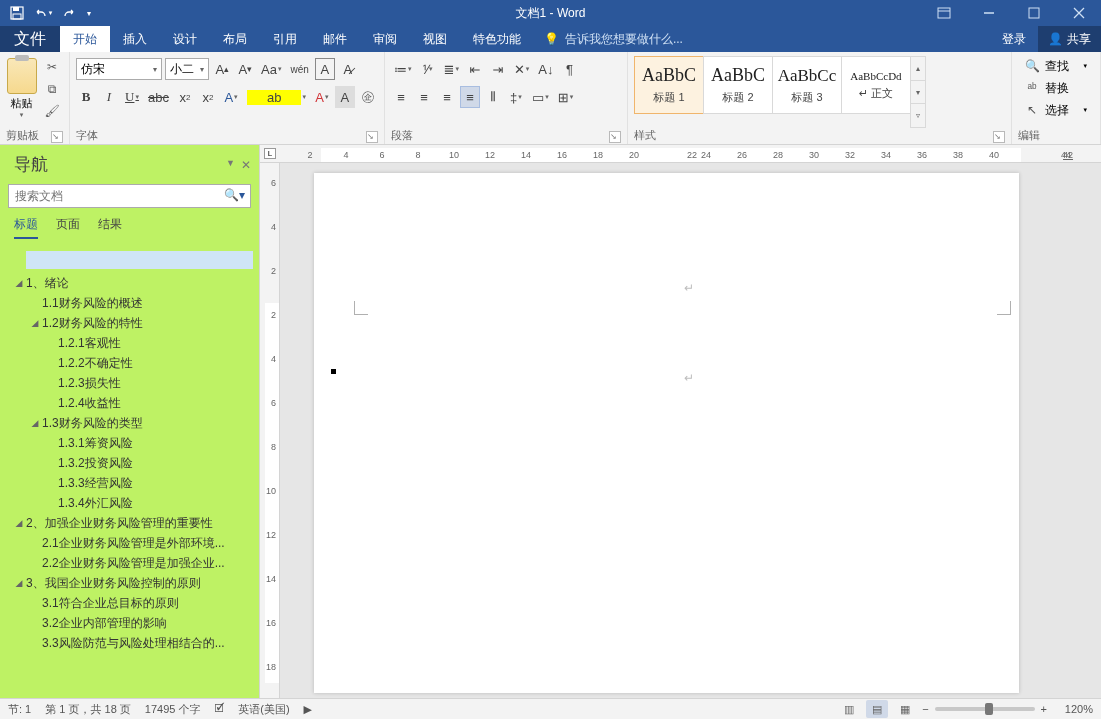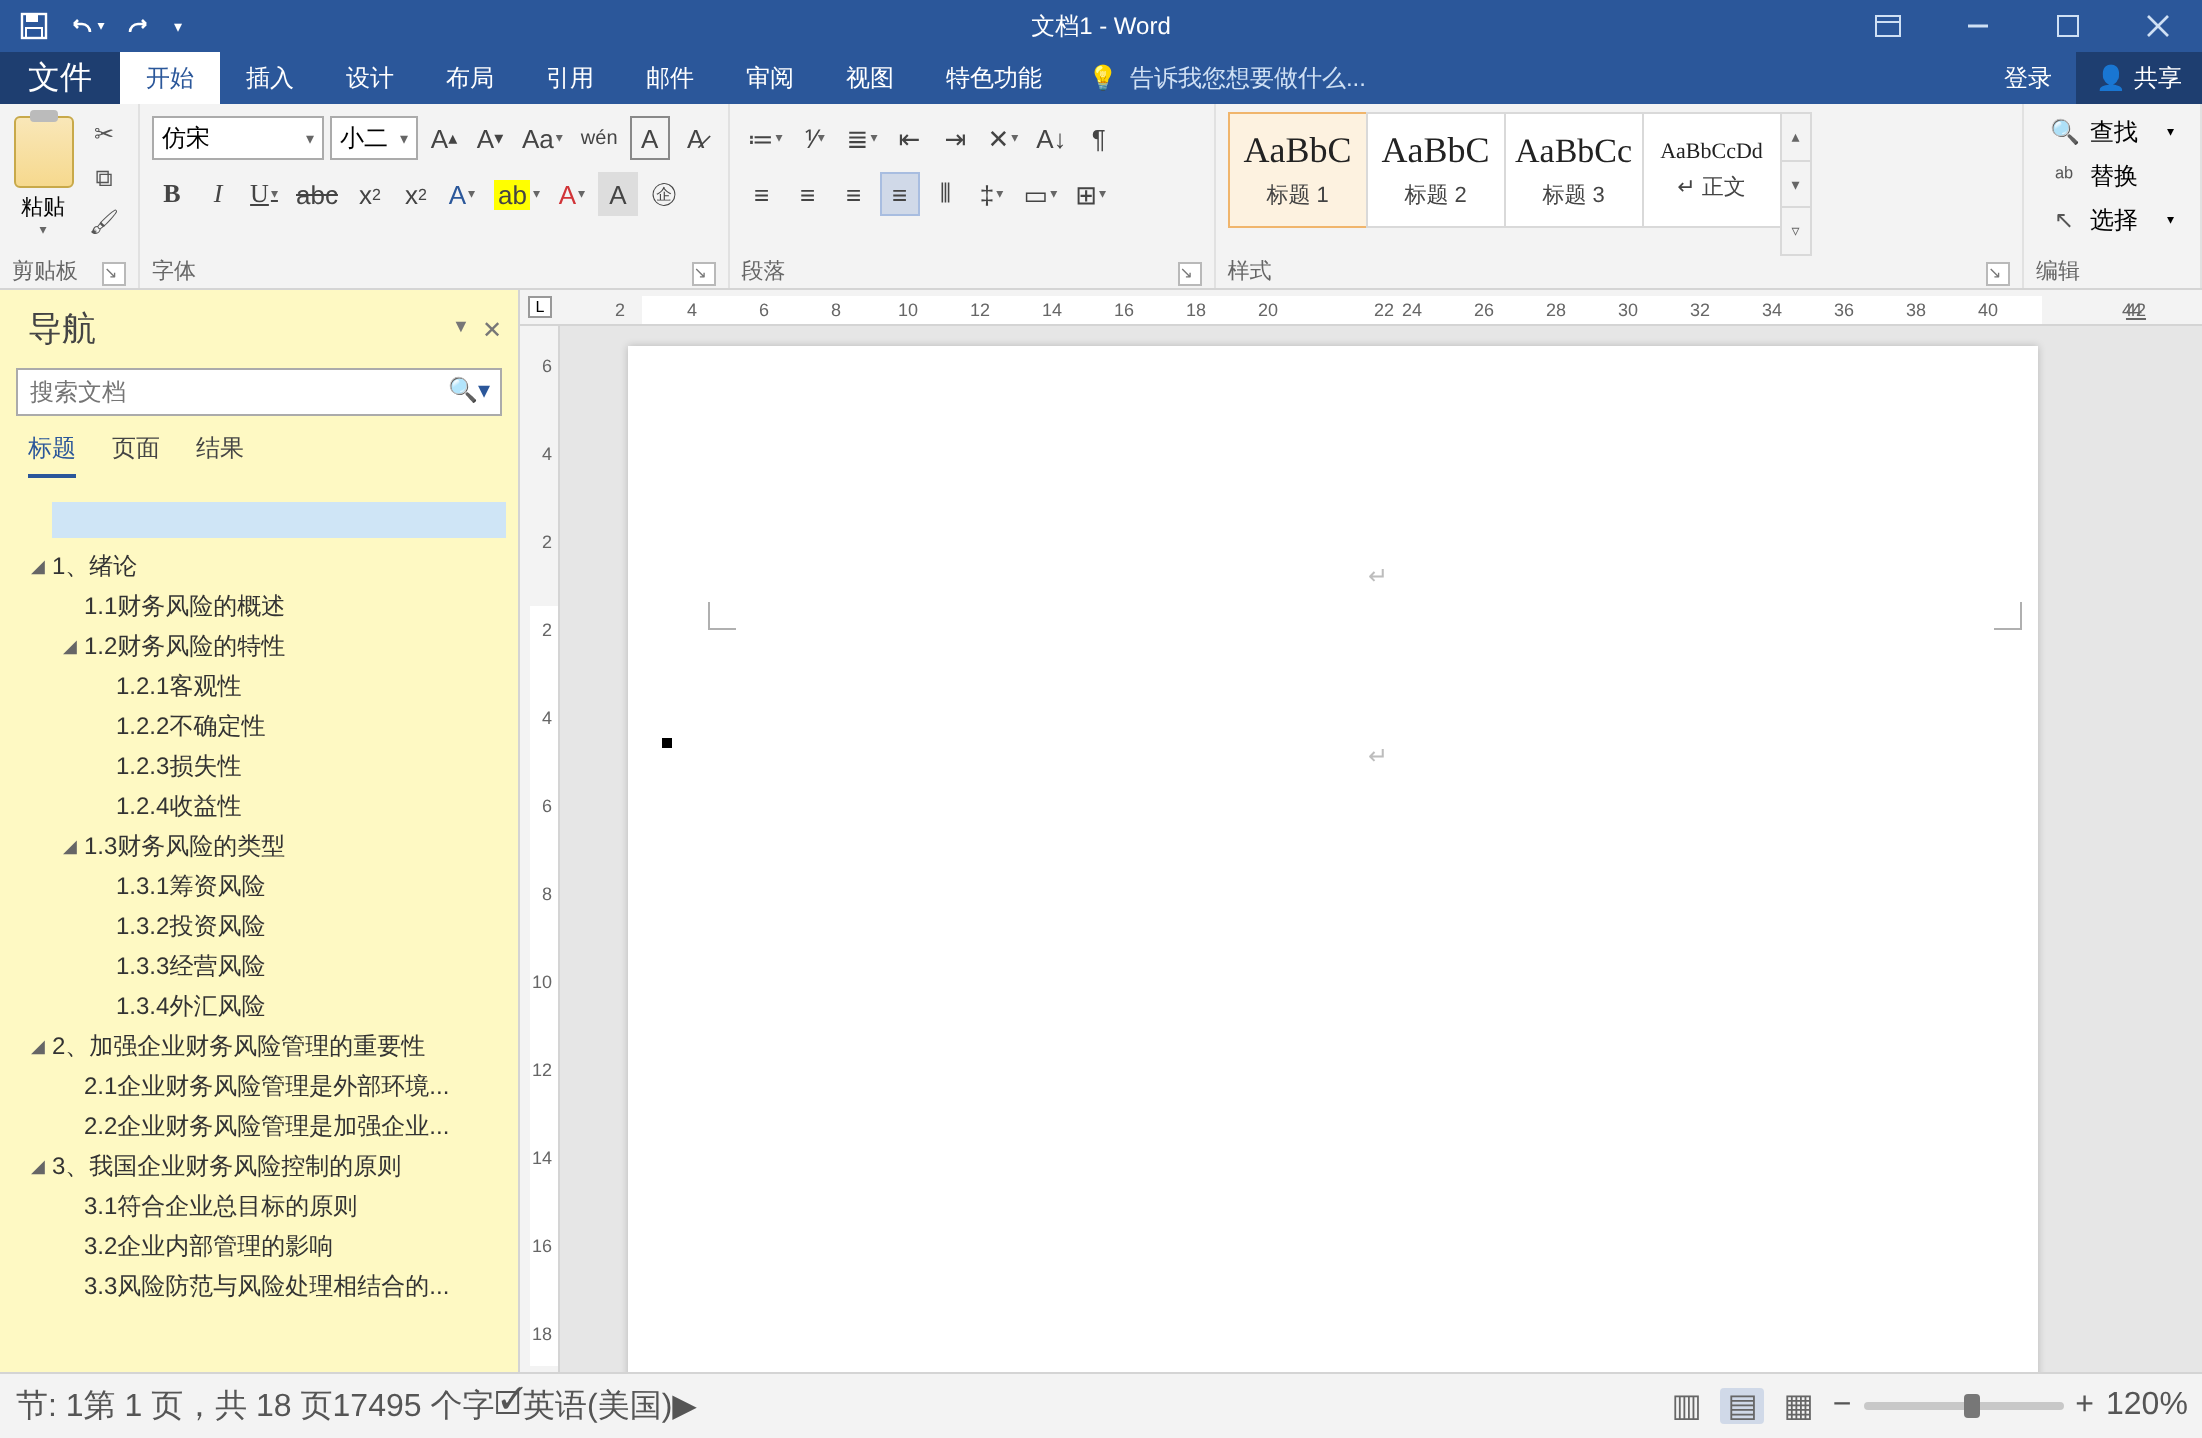--- a/index.html
+++ b/index.html
@@ -69,21 +69,21 @@
 
 
 .edit-body { display: flex; flex-direction: column; gap: 2px; padding: 2px 4px; font-size: 12px; width: 76px; }
 .edit-item { display: flex; align-items: center; gap: 6px; cursor: pointer; height: 20px; padding: 0 3px; }
 .edit-item .ic { width: 14px; text-align: center; color: #555; }
 
 
 .main { display: flex; height: 553px; background: #e6e6e6; }
 
 
-.navpane { width: 260px; background: #fef9c3; border-right: 1px solid #d4d4d4; display: flex; flex-direction: column; }
+.navpane { width: 260px; background: #bef264; border-right: 1px solid #d4d4d4; display: flex; flex-direction: column; }
 .nav-header { display: flex; align-items: center; padding: 8px 8px 8px 14px; }
 .nav-title { font-size: 17px; color: #444; }
 .nav-header-icons { margin-left: auto; display: flex; gap: 6px; color: #777; }
 .nav-search { margin: 0 8px 8px 8px; position: relative; }
 .nav-search input { width: 100%; height: 24px; border: 1px solid #ababab; padding: 0 24px 0 6px; font-size: 12px; }
 .nav-search .sicon { position: absolute; right: 6px; top: 4px; color: #2b579a; cursor: pointer; }
 .nav-tabs { display: flex; gap: 18px; padding: 0 14px 6px 14px; font-size: 12px; }
 .nav-tab { color: #444; cursor: pointer; padding-bottom: 4px; }
 .nav-tab.active { color: #2b579a; border-bottom: 2px solid #2b579a; }
 .nav-tree { flex: 1; overflow-y: auto; padding: 4px 6px; }
@@ -100,21 +100,21 @@
 .doc-scroll { flex: 1; display: flex; overflow: auto; }
 .ruler-v { width: 20px; background: #f3f3f3; border-right: 1px solid #d4d4d4; position: relative; overflow: hidden; }
 .ruler-v-white { position: absolute; background: #fff; width: 14px; right: 0; }
 .canvas { flex: 1; position: relative; }
 .page { position: absolute; background: #fff; box-shadow: 0 0 4px rgba(0,0,0,0.2); }
 .page .corner { position: absolute; width: 20px; height: 20px; border-color: #b0b0b0; }
 .pm { position: absolute; color: #bdbdbd; font-size: 12px; }
 .cursor { position: absolute; width: 5px; height: 5px; background: #000; }
 
 
-.statusbar { height: 33px; background: #f3f3f3; border-top: 1px solid #d4d4d4; display: flex; align-items: center; font-size: 16px; color: #555; padding: 0 8px; position: absolute; bottom: 0; left: 0; right: 0; }
+.statusbar { height: 21px; background: #f3f3f3; border-top: 1px solid #d4d4d4; display: flex; align-items: center; font-size: 11px; color: #555; padding: 0 8px; gap: 14px; position: absolute; bottom: 0; left: 0; right: 0; }
 .status-right { margin-left: auto; display: flex; align-items: center; gap: 6px; }
 .view-btn { width: 22px; height: 18px; display: flex; align-items: center; justify-content: center; color: #666; cursor: pointer; border-radius: 2px; }
 .view-btn.active { background: #d0d9e8; }
 .zoom-slider { width: 100px; height: 4px; background: #c8c8c8; position: relative; border-radius: 2px; }
 .zoom-thumb { position: absolute; top: -4px; width: 8px; height: 12px; background: #777; border-radius: 2px; left: 50px; }
 
 svg { display: block; }
 .tick { position: absolute; font-size: 9px; color: #666; bottom: 2px; transform: translateX(-50%); }
 .vtick { position: absolute; font-size: 9px; color: #666; right: 3px; transform: translateY(-50%); }
 </style>
@@ -227,21 +227,21 @@
         </div>
         <div class="font-row">
           <div class="ribbtn b">B</div>
           <div class="ribbtn i">I</div>
           <div class="ribbtn u">U<span class="dd">▾</span></div>
           <div class="ribbtn strike">abc</div>
           <div class="ribbtn">x<sub style="font-size:8px;">2</sub></div>
           <div class="ribbtn">x<sup style="font-size:8px;">2</sup></div>
           <div class="ribbtn" style="color:#2b579a;">A<span class="dd">▾</span></div>
           <div class="ribbtn">
-              <span style="background:#ff0;padding:0 2px;">ab</span>
+              <span style="background:#ff0;padding:0 20px;">ab</span>
               <span class="dd">▾</span>
             </div>
           <div class="ribbtn colA">A<span class="dd">▾</span></div>
           <div class="ribbtn" style="background:#ddd;">A</div>
           <div class="ribbtn">㊭</div>
         </div>
       </div>
     </div>
     <div class="rgroup-label"><span>字体</span><span class="launcher">↘</span></div>
   </div>

